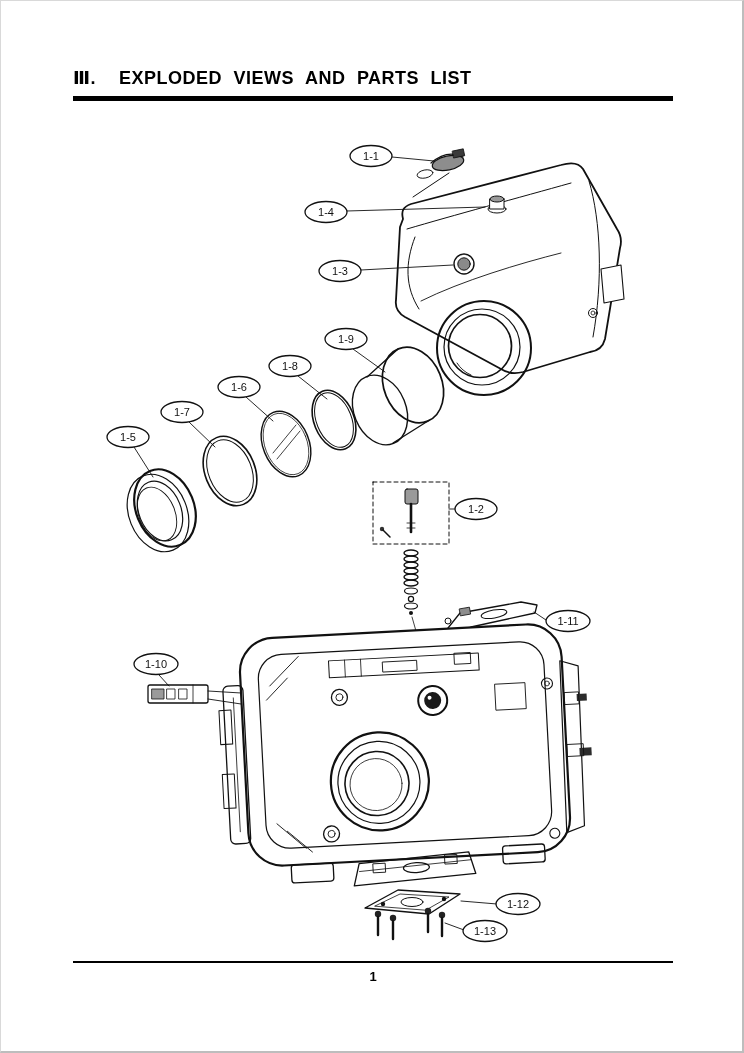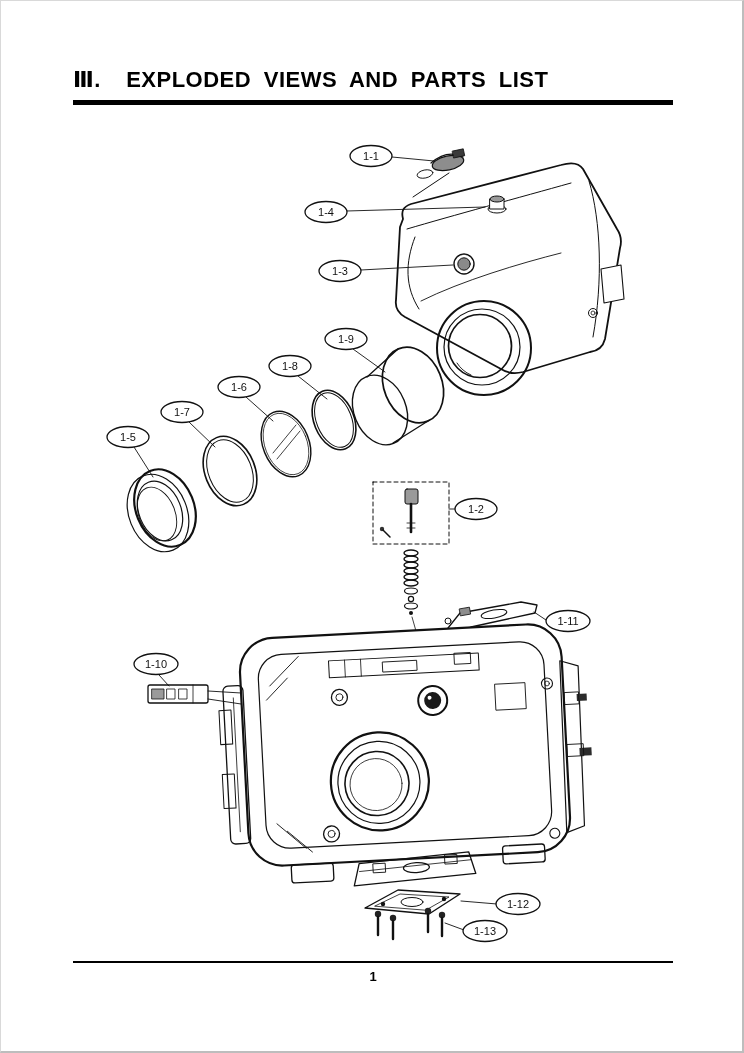--- a/index.html
+++ b/index.html
@@ -12,21 +12,21 @@
     border: 1px solid #d9d9d9;
     border-right: 2px solid #bdbdbd;
     border-bottom: 2px solid #bdbdbd;
     overflow: hidden;
     font-family: "Liberation Sans", "DejaVu Sans", sans-serif;
     color: #111;
   }
   .doc-header { position: absolute; left: 72px; top: 66px; width: 600px; }
   .doc-title {
     margin: 0;
-    font-size: 22px;
+    font-size: 18px;
     font-weight: bold;
     letter-spacing: 0.5px;
     word-spacing: 6px;
     white-space: pre;
     color: #000;
   }
   .title-rule { margin-top: 7px; height: 5px; background: #000; }
   .footer-rule { position: absolute; left: 72px; top: 960px; width: 600px; height: 2px; background: #000; }
   .page-number {
     position: absolute; left: 72px; top: 968px; width: 600px;

